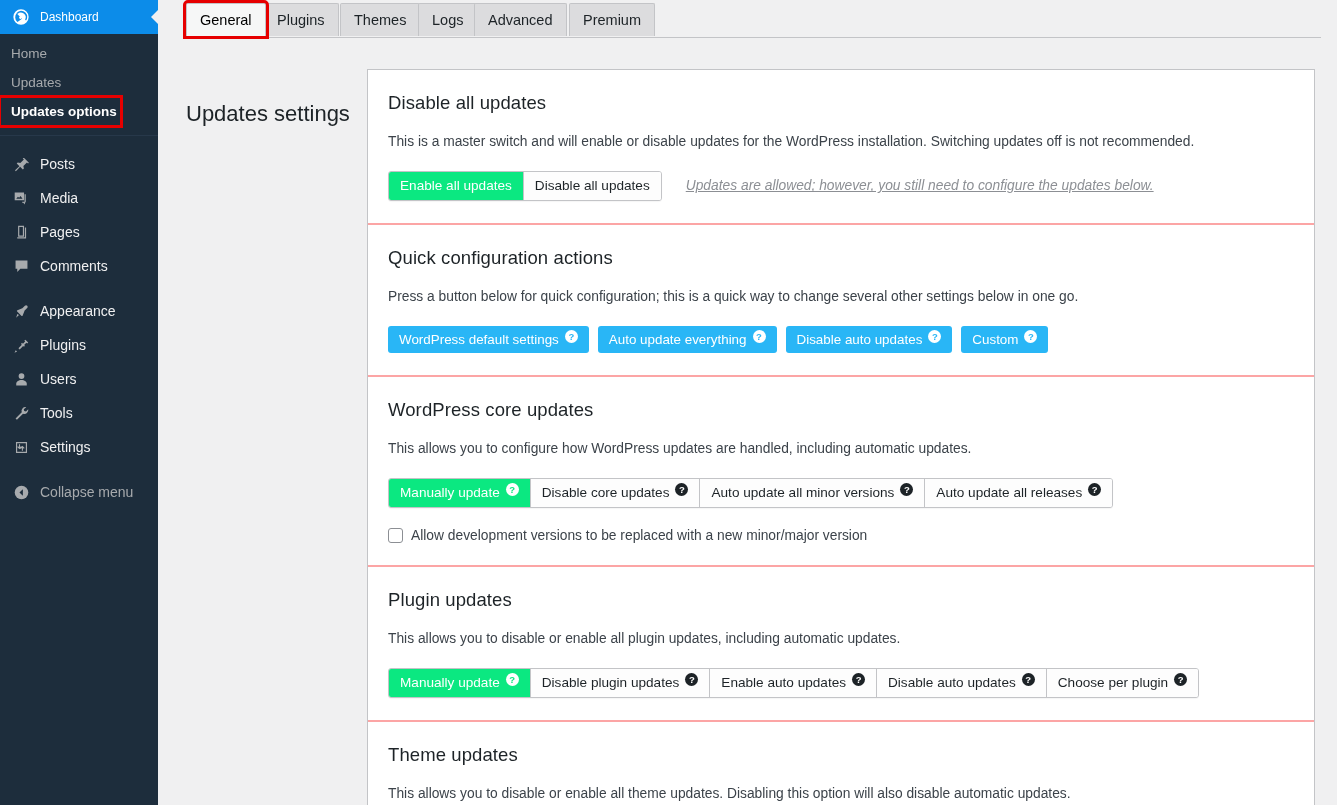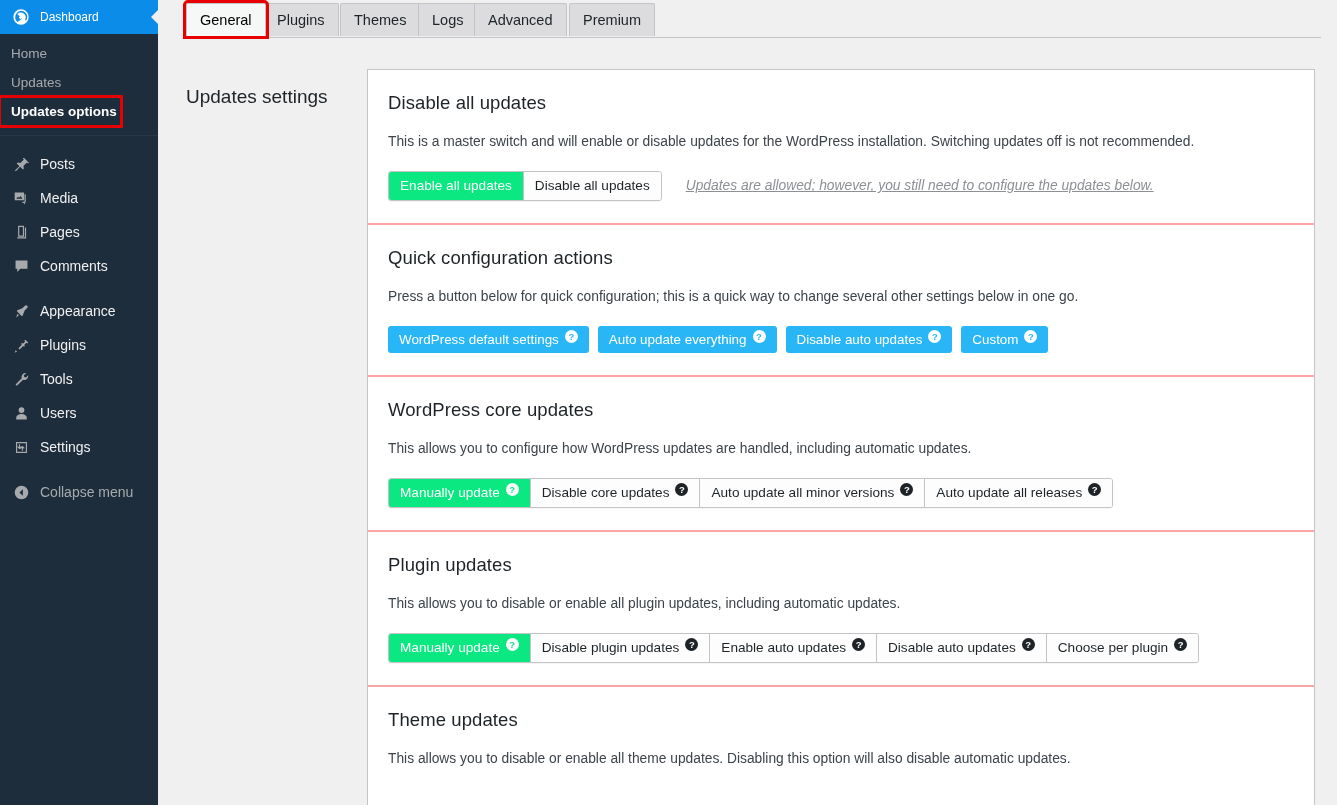--- a/index.html
+++ b/index.html
@@ -101,22 +101,22 @@
     outline-offset: 0px;
     z-index: 4;
   }
   #tabline {
     position: absolute; left: 186px; top: 37px;
     width: 1135px; height: 1px; background: #c3c4c7;
   }
 
   
   #sectionlabel {
-    position: absolute; left: 186px; top: 86px;
-    font-size: 19px; color: #1d2327; text-align: right;
+    position: absolute; left: 186px; top: 101px;
+    font-size: 22px; color: #1d2327; text-align: right;
   }
 
   
   #panel {
     position: absolute; left: 367px; top: 69px;
     width: 948px;
     min-height: 760px;
     background: #fff;
     border: 1px solid #c3c4c7;
   }
@@ -288,34 +288,34 @@
       <svg width="17" height="17" viewBox="0 0 20 20" fill="currentColor">
           <path d="M14.5 3.1l-1.2 1.2 1 1-2.6 2.6-1.1-1-1.2 1.2 1 1-4 4 1.5 1.5 4-4 1 1 1.2-1.2-1-1.1 2.6-2.6 1 1 1.2-1.2-3.4-3.4zM3.2 15.6l-1.4 3 3-1.4-1.6-1.6z"></path>
         </svg>
     </span>
     <span class="mlabel">Plugins</span>
   </div>
 
   <div class="menu-row">
     <span class="mi">
       <svg width="17" height="17" viewBox="0 0 20 20" fill="currentColor">
-          <path d="M15.6 2.5a4.6 4.6 0 00-5.3 6.1L3 15.8 4.6 17.4l7.2-7.2a4.6 4.6 0 006.1-5.3l-2.6 2.6-2.1-.5-.5-2.1 2.9-2.4z"></path>
-        </svg>
-    </span>
-    <span class="mlabel">Tools</span>
-  </div>
-
-  <div class="menu-row">
-    <span class="mi">
-      <svg width="17" height="17" viewBox="0 0 20 20" fill="currentColor">
           <circle cx="10" cy="6" r="3.4"></circle>
           <path d="M10 10.6c-3.4 0-6.2 2-6.2 4.5V17h12.4v-1.9c0-2.5-2.8-4.5-6.2-4.5z"></path>
         </svg>
     </span>
     <span class="mlabel">Users</span>
+  </div>
+
+  <div class="menu-row">
+    <span class="mi">
+      <svg width="17" height="17" viewBox="0 0 20 20" fill="currentColor">
+          <path d="M15.6 2.5a4.6 4.6 0 00-5.3 6.1L3 15.8 4.6 17.4l7.2-7.2a4.6 4.6 0 006.1-5.3l-2.6 2.6-2.1-.5-.5-2.1 2.9-2.4z"></path>
+        </svg>
+    </span>
+    <span class="mlabel">Tools</span>
   </div>
 
   <div class="menu-row">
     <span class="mi">
       <svg width="17" height="17" viewBox="0 0 20 20" fill="currentColor">
           <path d="M3.5 3.5h13v13h-13v-13zm1.4 1.4v10.2h10.2V4.9H4.9zM7 6.3h1.3v3.2l1.1-1 .9.9-2.7 2.6L5 9.4l.9-.9 1.1 1V6.3zm4.7 7.4h-1.3v-3.2l-1.1 1-.9-.9 2.7-2.6 2.6 2.6-.9.9-1.1-1v3.2z"></path>
         </svg>
     </span>
     <span class="mlabel">Settings</span>
   </div>
@@ -402,20 +402,24 @@
         <div class="gb">
           <span>Auto update all minor versions</span>
           <span class="hb dark">?</span>
         </div>
         <div class="gb">
           <span>Auto update all releases</span>
           <span class="hb dark">?</span>
         </div>
       </div>
     </div>
+    <div class="cbrow">
+      <span class="cbox"></span>
+      <span class="cblabel">Allow development versions to be replaced with a new minor/major version</span>
+    </div>
   </div>
 
   <div class="sect">
     <h2>Plugin updates</h2>
     <p class="desc">This allows you to disable or enable all plugin updates, including automatic updates.</p>
     <div class="btnrow">
       <div class="grp">
         <div class="gb on">
           <span>Manually update</span>
           <span class="hb light-on-green">?</span>

